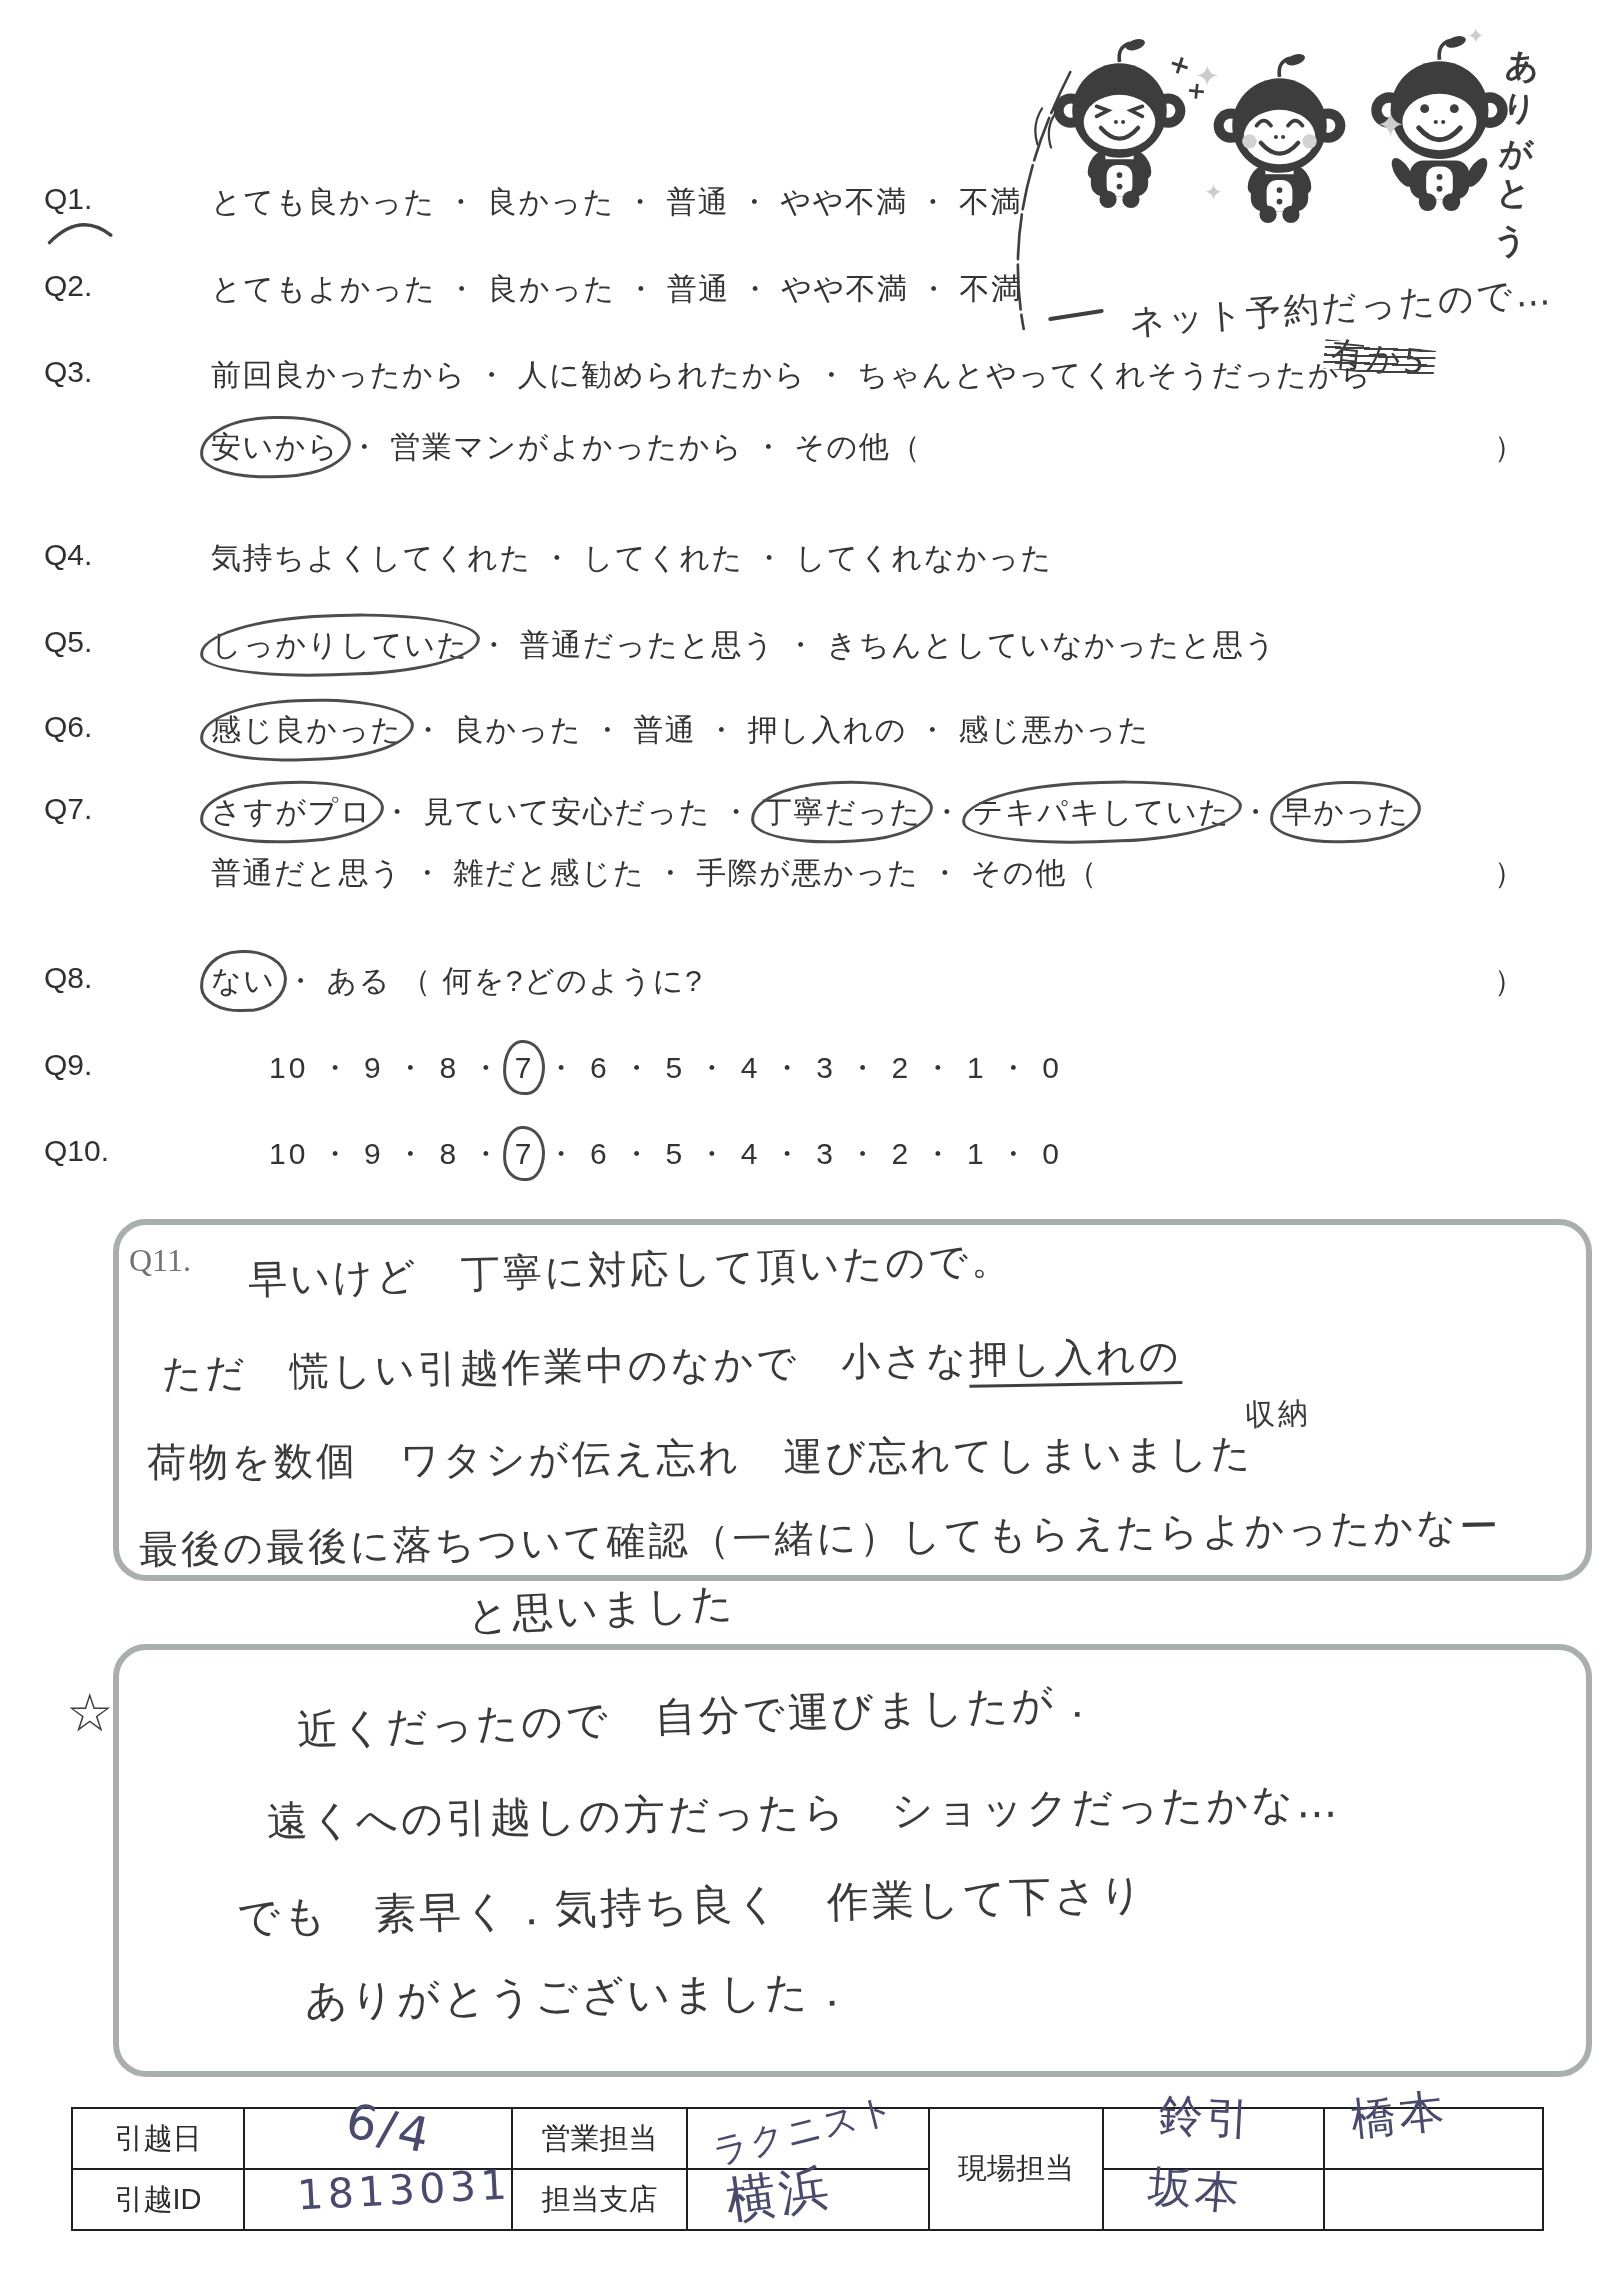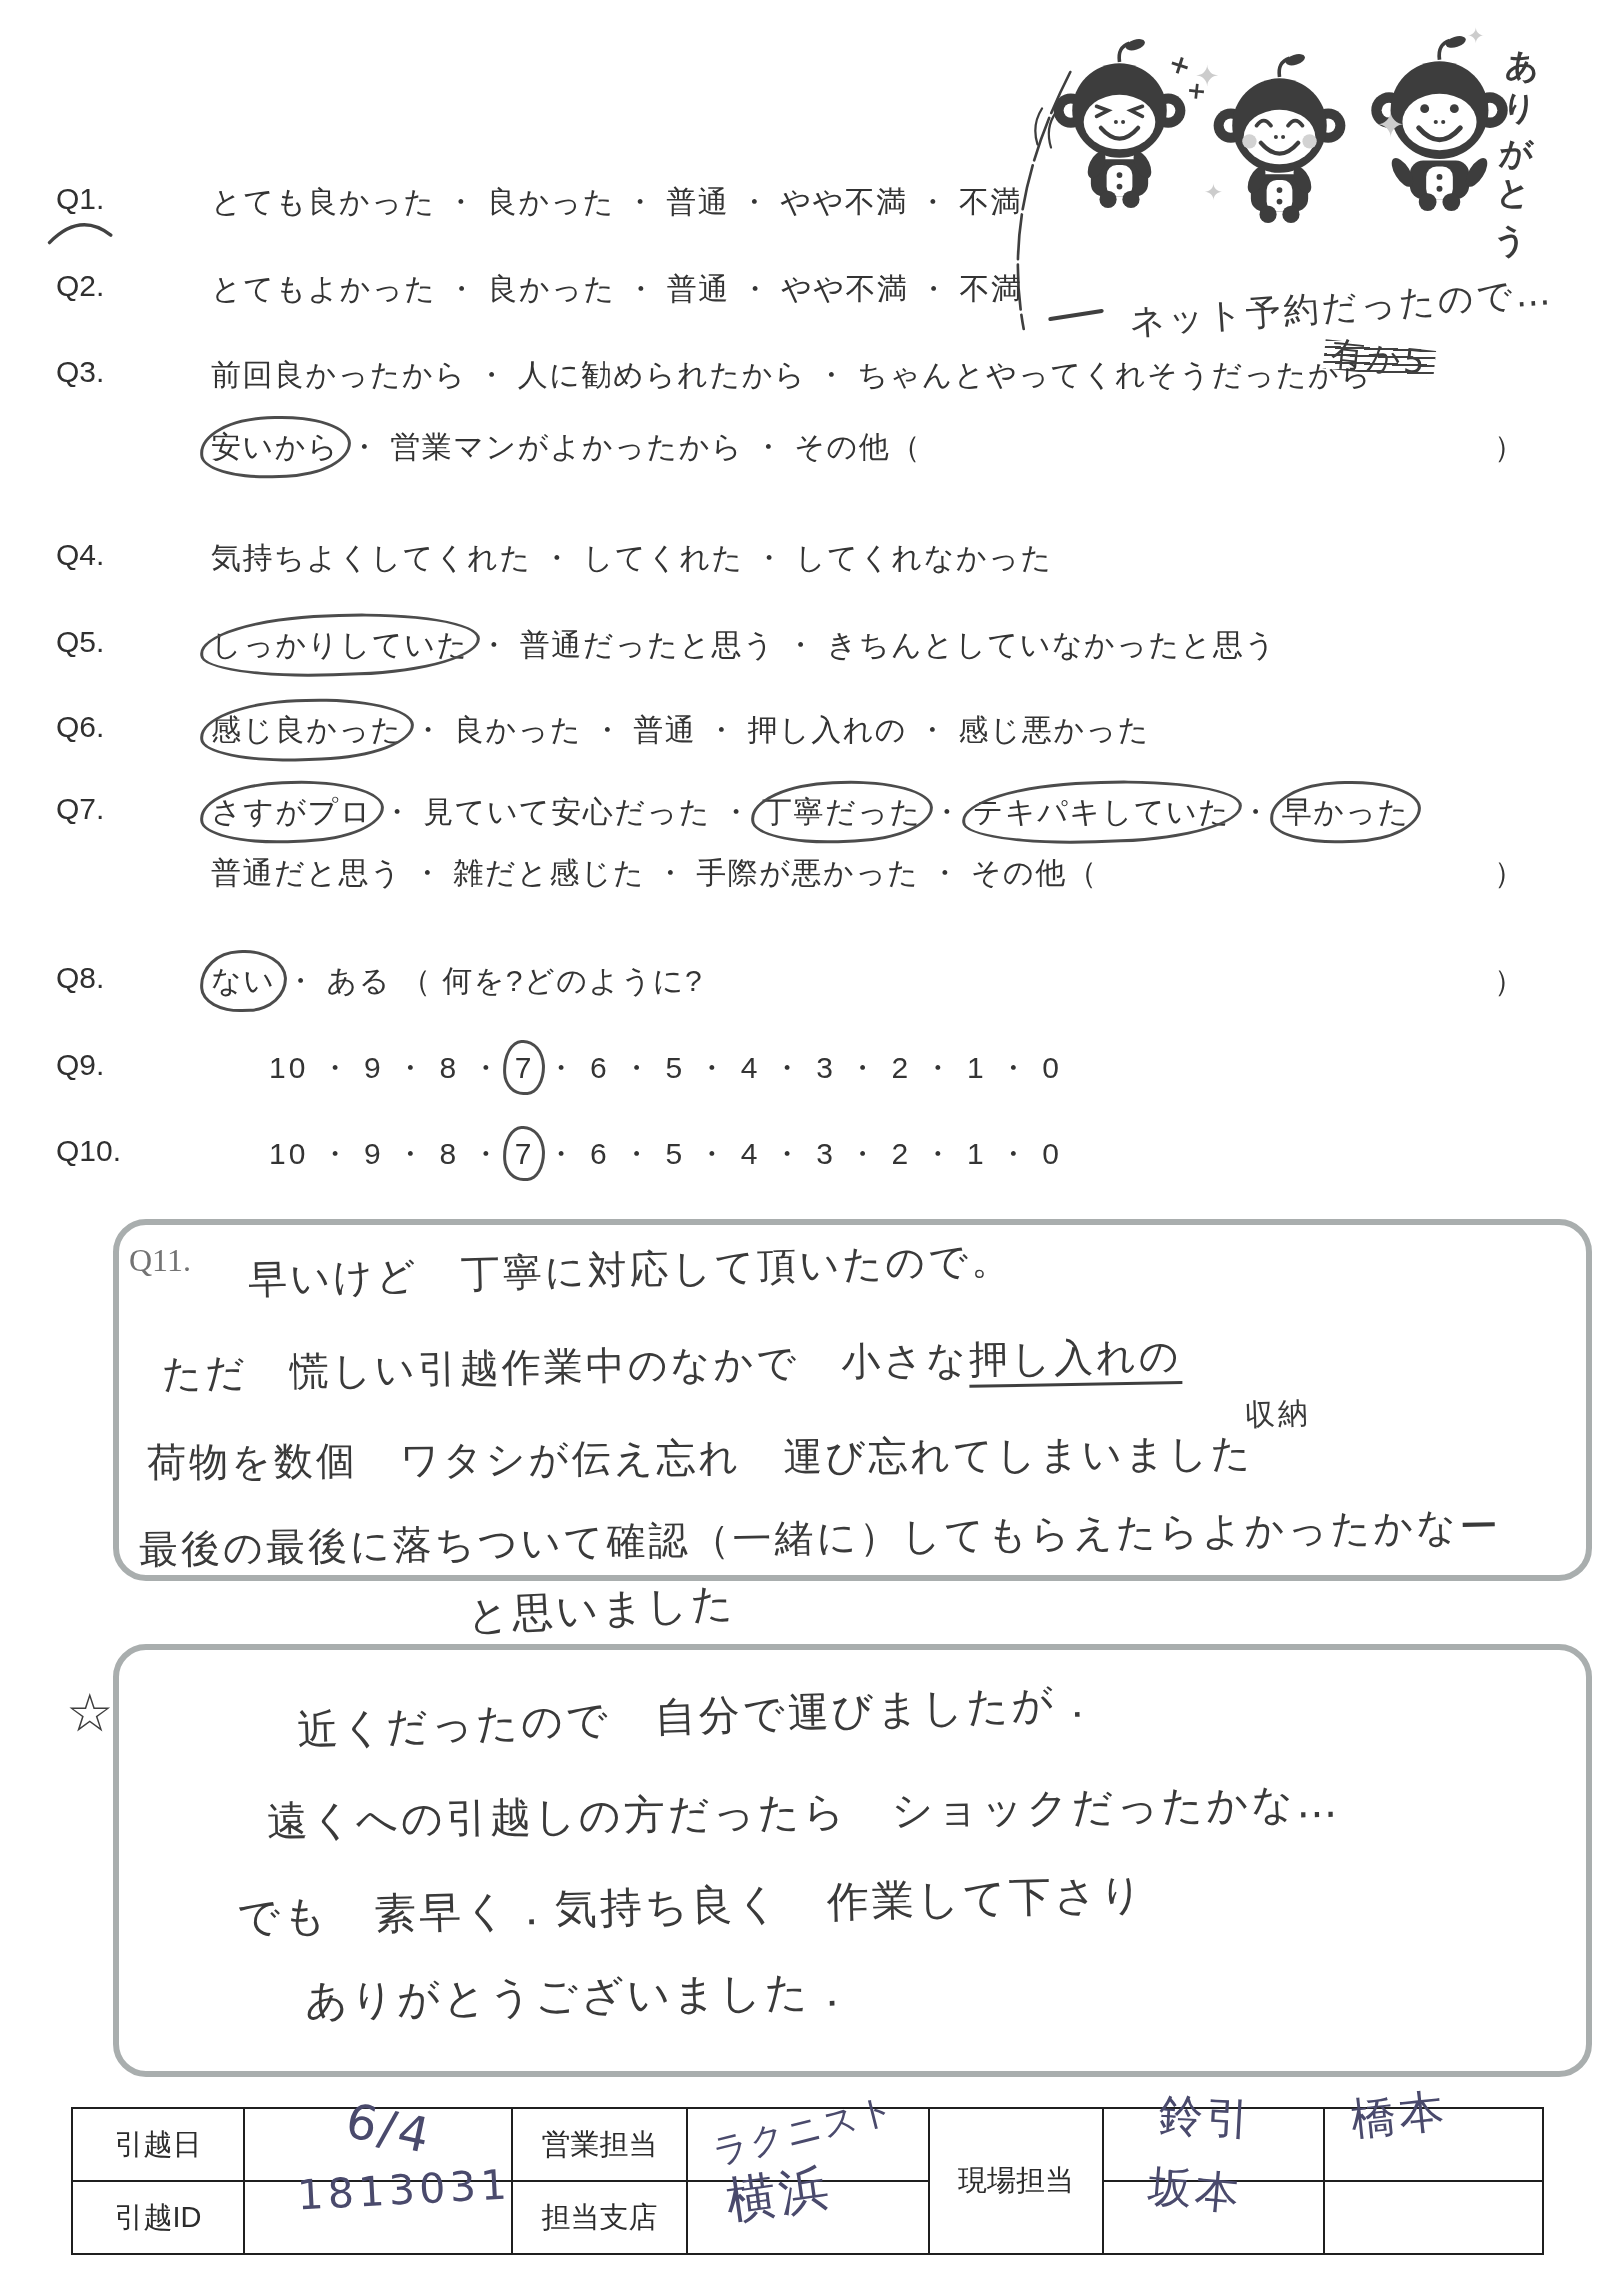--- a/index.html
+++ b/index.html
@@ -5,21 +5,21 @@
   html,body{margin:0;padding:0;background:#e8e8e8;}
   #page{position:relative;width:1617px;height:2284px;background:#ffffff;overflow:hidden;
         font-family:"Liberation Sans","DejaVu Sans",sans-serif;color:#2d2d2d;}
   
   .hdr{position:absolute;left:56px;top:19.6px;display:flex;align-items:baseline;}
   .brand{font-size:41px;font-weight:800;letter-spacing:0px;color:#353535;}
   .sheet{font-size:28px;font-weight:700;margin-left:27px;color:#3a3a3a;}
   .instr{position:absolute;left:56px;top:78px;font-size:22.6px;letter-spacing:0.8px;color:#343434;}
   
   .qrow{position:absolute;left:0;font-size:30px;white-space:nowrap;height:44px;}
-  .qid{position:absolute;left:56px;color:#303030;}
+  .qid{position:absolute;left:44px;color:#303030;}
   .opts{position:absolute;left:211px;letter-spacing:1.5px;color:#343434;}
   .opts.num{left:269px;letter-spacing:3px;}
   .tail{position:absolute;left:1494px;color:#343434;}
   .circ{position:relative;display:inline-block;}
   .circ::after{content:"";position:absolute;left:-11.3px;right:-11.3px;top:-11.3px;bottom:-9.8px;
       border:3px solid #4c4c4c;border-radius:50% 55% 48% 52% / 62% 52% 58% 45%;
       transform:rotate(-2deg);pointer-events:none;}
   
   .hw{position:absolute;font-family:"DejaVu Sans",sans-serif;color:#3a3a3a;white-space:nowrap;letter-spacing:3px;}
   .pen{color:#4a4a6c;}
@@ -32,21 +32,21 @@
   .q11label{position:absolute;font-size:32px;font-family:"Liberation Serif","DejaVu Serif",serif;color:#737373;}
   .star{position:absolute;font-size:53px;color:#3e3e3e;}
   
   .monkey{position:absolute;}
   .sparkle{position:absolute;color:#cccccc;}
   .plusmark{position:absolute;color:#3c3c3c;font-weight:bold;}
   .thanks{position:absolute;writing-mode:vertical-rl;font-size:33px;font-weight:700;color:#3b3b3b;
       letter-spacing:6px;transform:rotate(4deg);font-family:"DejaVu Sans",sans-serif;}
   
   .ftable{position:absolute;left:71px;top:2107px;border-collapse:collapse;}
-  .ftable td{border:2.3px solid #1f1f1f;font-size:29px;text-align:center;padding:6px;color:#2c2c2c;height:59px;}
+  .ftable td{border:2.3px solid #1f1f1f;font-size:29px;text-align:center;padding:0;color:#2c2c2c;height:59px;}
   svg{display:block;}
 </style>
 </head>
 <body>
 
 <div id="page">
 
   
 
   

